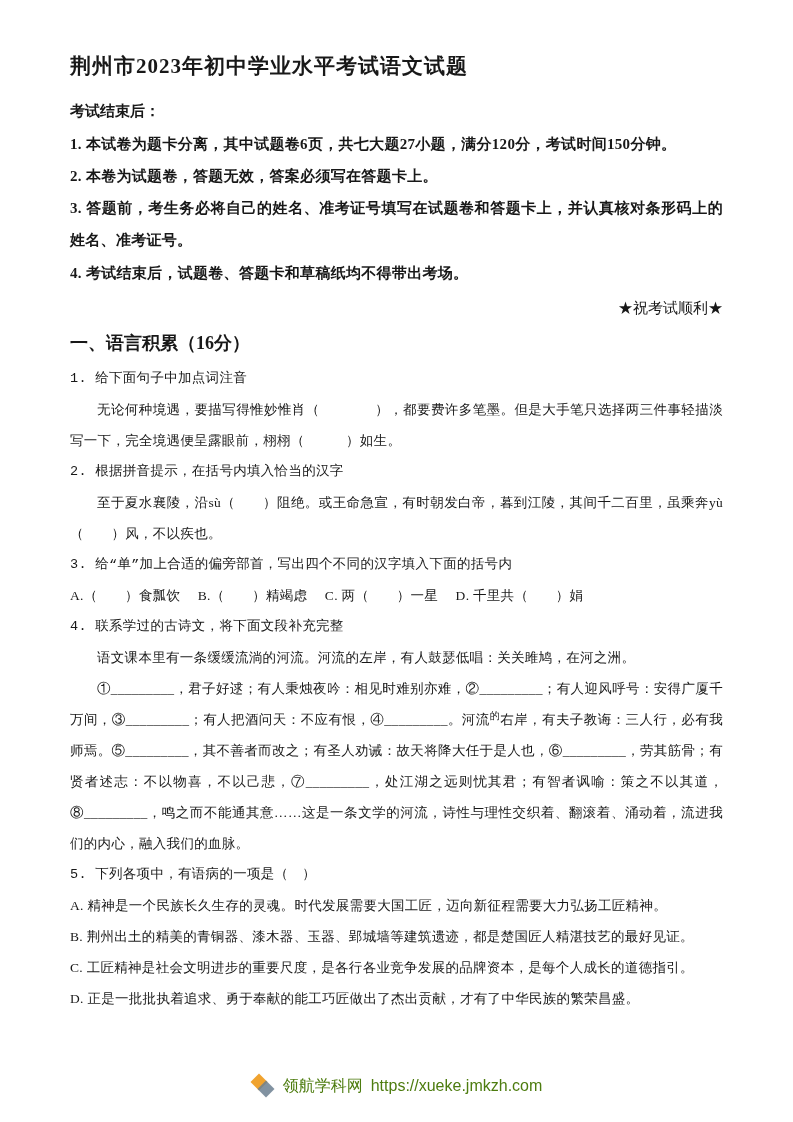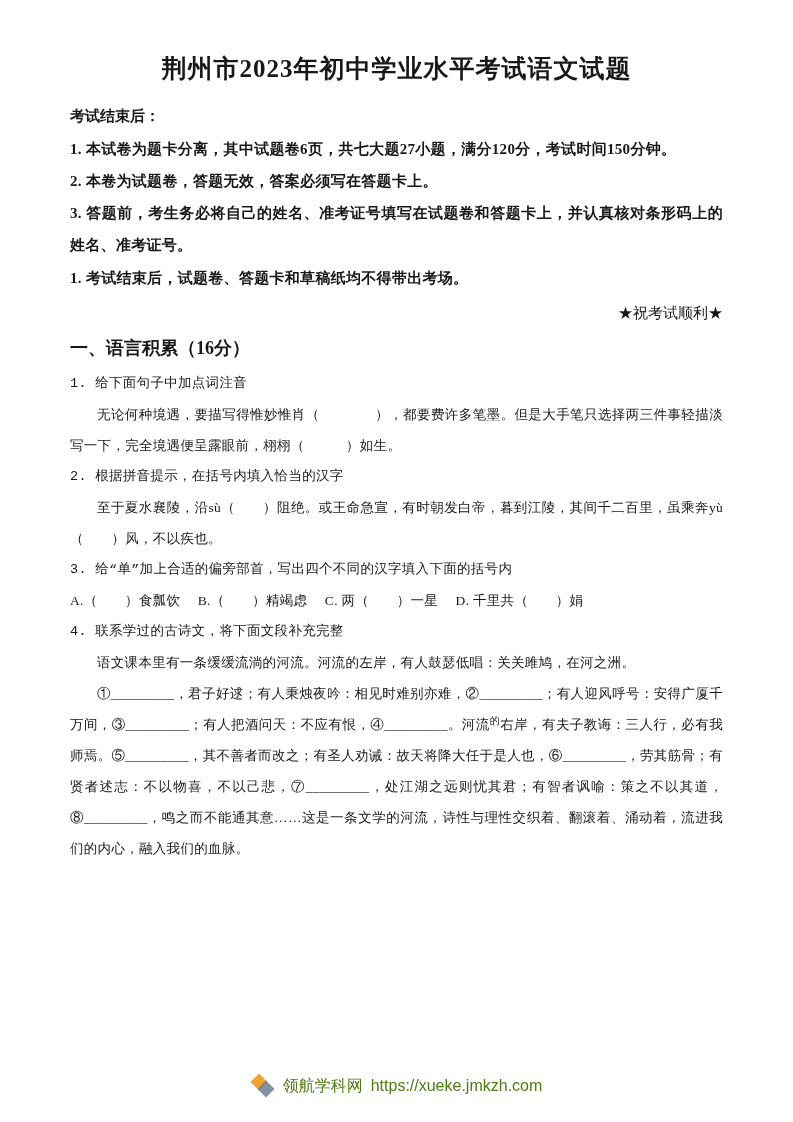--- a/index.html
+++ b/index.html
@@ -3,21 +3,21 @@
 <meta charset="utf-8">
 <style>
   html, body { margin: 0; padding: 0; background: #ffffff; }
   .page {
     width: 793px; height: 1122px; background: #ffffff; position: relative;
     box-sizing: border-box; padding: 52px 70px 0 70px;
     font-family: "Liberation Serif", "DejaVu Serif", serif;
     color: #181818; overflow: hidden;
   }
   .title {
-    text-align: center; font-size: 25px; font-weight: bold;
+    text-align: left; font-size: 21px; font-weight: bold;
     margin: 0 0 16px 0; letter-spacing: 1px;
   }
   .notice-heading { font-weight: bold; font-size: 15px; margin: 0; line-height: 2.1; }
   .notice-item {
     font-weight: bold; font-size: 15px; margin: 0; line-height: 2.15;
     text-align: justify; letter-spacing: 0.3px;
   }
   .wish { text-align: right; font-weight: normal; font-size: 15px; margin: 4px 0 2px 0; line-height: 2; }
   .section-heading { font-weight: bold; font-size: 18px; margin: 2px 0 0 0; line-height: 2.1; }
   .stem { font-size: 13.5px; margin: 0; line-height: 2.3; letter-spacing: 0.3px; font-family: Liberation Mono, monospace; }
@@ -43,21 +43,21 @@
 <body>
 
 <div class="page">
 
   <h1 class="title">荆州市2023年初中学业水平考试语文试题</h1>
 
   <p class="notice-heading">考试结束后：</p>
   <p class="notice-item">1. 本试卷为题卡分离，其中试题卷6页，共七大题27小题，满分120分，考试时间150分钟。</p>
   <p class="notice-item">2. 本卷为试题卷，答题无效，答案必须写在答题卡上。</p>
   <p class="notice-item">3. 答题前，考生务必将自己的姓名、准考证号填写在试题卷和答题卡上，并认真核对条形码上的姓名、准考证号。</p>
-  <p class="notice-item">1. 考试结束后，试题卷、答题卡和草稿纸均不得带出考场。</p>
+  <p class="notice-item">4. 考试结束后，试题卷、答题卡和草稿纸均不得带出考场。</p>
 
   <p class="wish">★祝考试顺利★</p>
 
   <p class="section-heading">一、语言积累（16分）</p>
 
   <div>
     <p class="stem">1. 给下面句子中加点词注音</p>
     <p class="qbody">无论何种境遇，要描写得惟妙惟肖（　　　　），都要费许多笔墨。但是大手笔只选择两三件事轻描淡写一下，完全境遇便呈露眼前，栩栩（　　　）如生。</p>
   </div>
 
@@ -70,20 +70,27 @@
     <p class="stem">3. 给“单”加上合适的偏旁部首，写出四个不同的汉字填入下面的括号内</p>
     <p class="options-line">A.（　　）食瓢饮　 B.（　　）精竭虑　 C. 两（　　）一星　 D. 千里共（　　）娟</p>
   </div>
 
   <div>
     <p class="stem">4. 联系学过的古诗文，将下面文段补充完整</p>
     <p class="qbody">语文课本里有一条缓缓流淌的河流。河流的左岸，有人鼓瑟低唱：关关雎鸠，在河之洲。</p>
     <p class="qbody"><span>①_________，君子好逑；有人秉烛夜吟：相见时难别亦难，②_________；有人迎风呼号：安得广厦千万间，③_________；有人把酒问天：不应有恨，④_________。河流</span><span class="sup">的</span><span>右岸，有夫子教诲：三人行，必有我师焉。⑤_________，其不善者而改之；有圣人劝诫：故天将降大任于是人也，⑥_________，劳其筋骨；有贤者述志：不以物喜，不以己悲，⑦_________，处江湖之远则忧其君；有智者讽喻：策之不以其道，⑧_________，鸣之而不能通其意……这是一条文学的河流，诗性与理性交织着、翻滚着、涌动着，流进我们的内心，融入我们的血脉。</span></p>
   </div>
 
+  <div>
+    <p class="stem">5. 下列各项中，有语病的一项是（　）</p>
+    <p class="option">A. 精神是一个民族长久生存的灵魂。时代发展需要大国工匠，迈向新征程需要大力弘扬工匠精神。</p>
+    <p class="option">B. 荆州出土的精美的青铜器、漆木器、玉器、郢城墙等建筑遗迹，都是楚国匠人精湛技艺的最好见证。</p>
+    <p class="option">C. 工匠精神是社会文明进步的重要尺度，是各行各业竞争发展的品牌资本，是每个人成长的道德指引。</p>
+    <p class="option">D. 正是一批批执着追求、勇于奉献的能工巧匠做出了杰出贡献，才有了中华民族的繁荣昌盛。</p>
+  </div>
 
   <div class="footer">
     <span class="logo">
         <span class="d1"></span>
         <span class="d2"></span>
       </span>
     <span class="footer-text">领航学科网</span>
     <span class="footer-text">https://xueke.jmkzh.com</span>
   </div>
 

